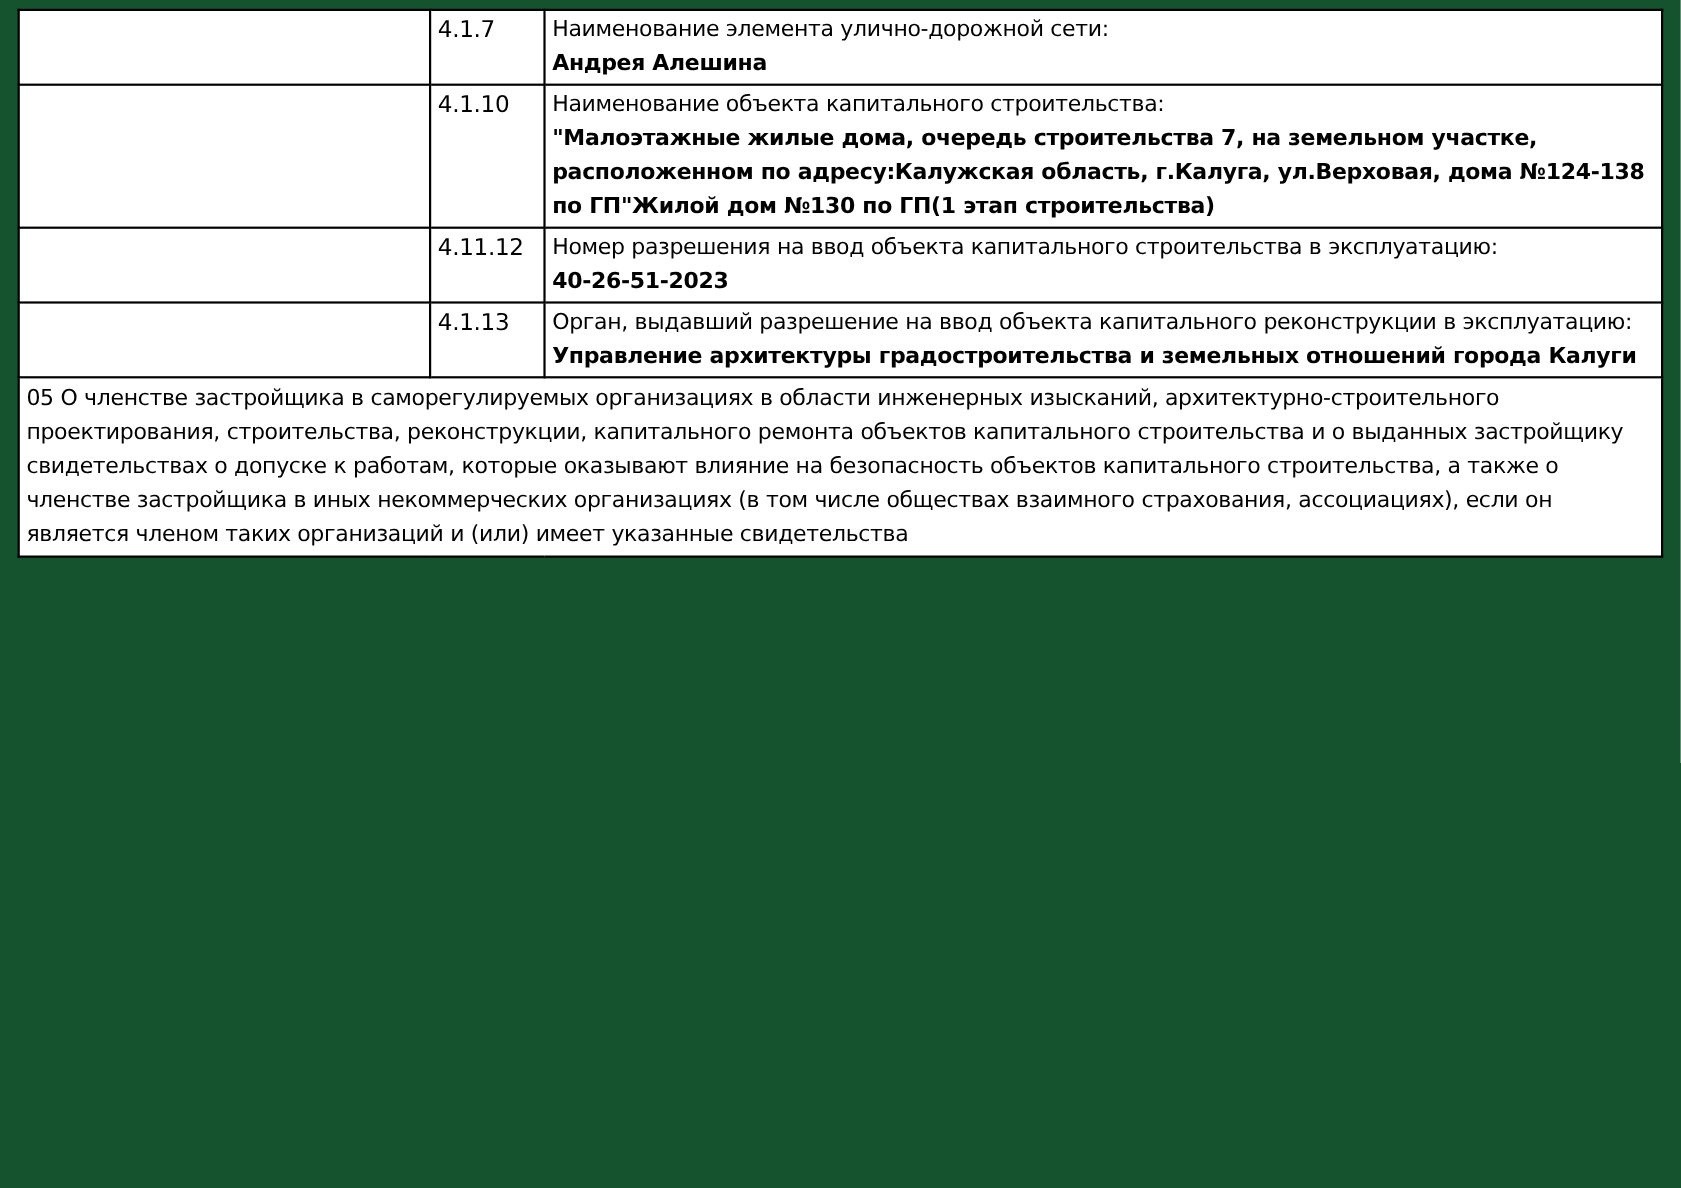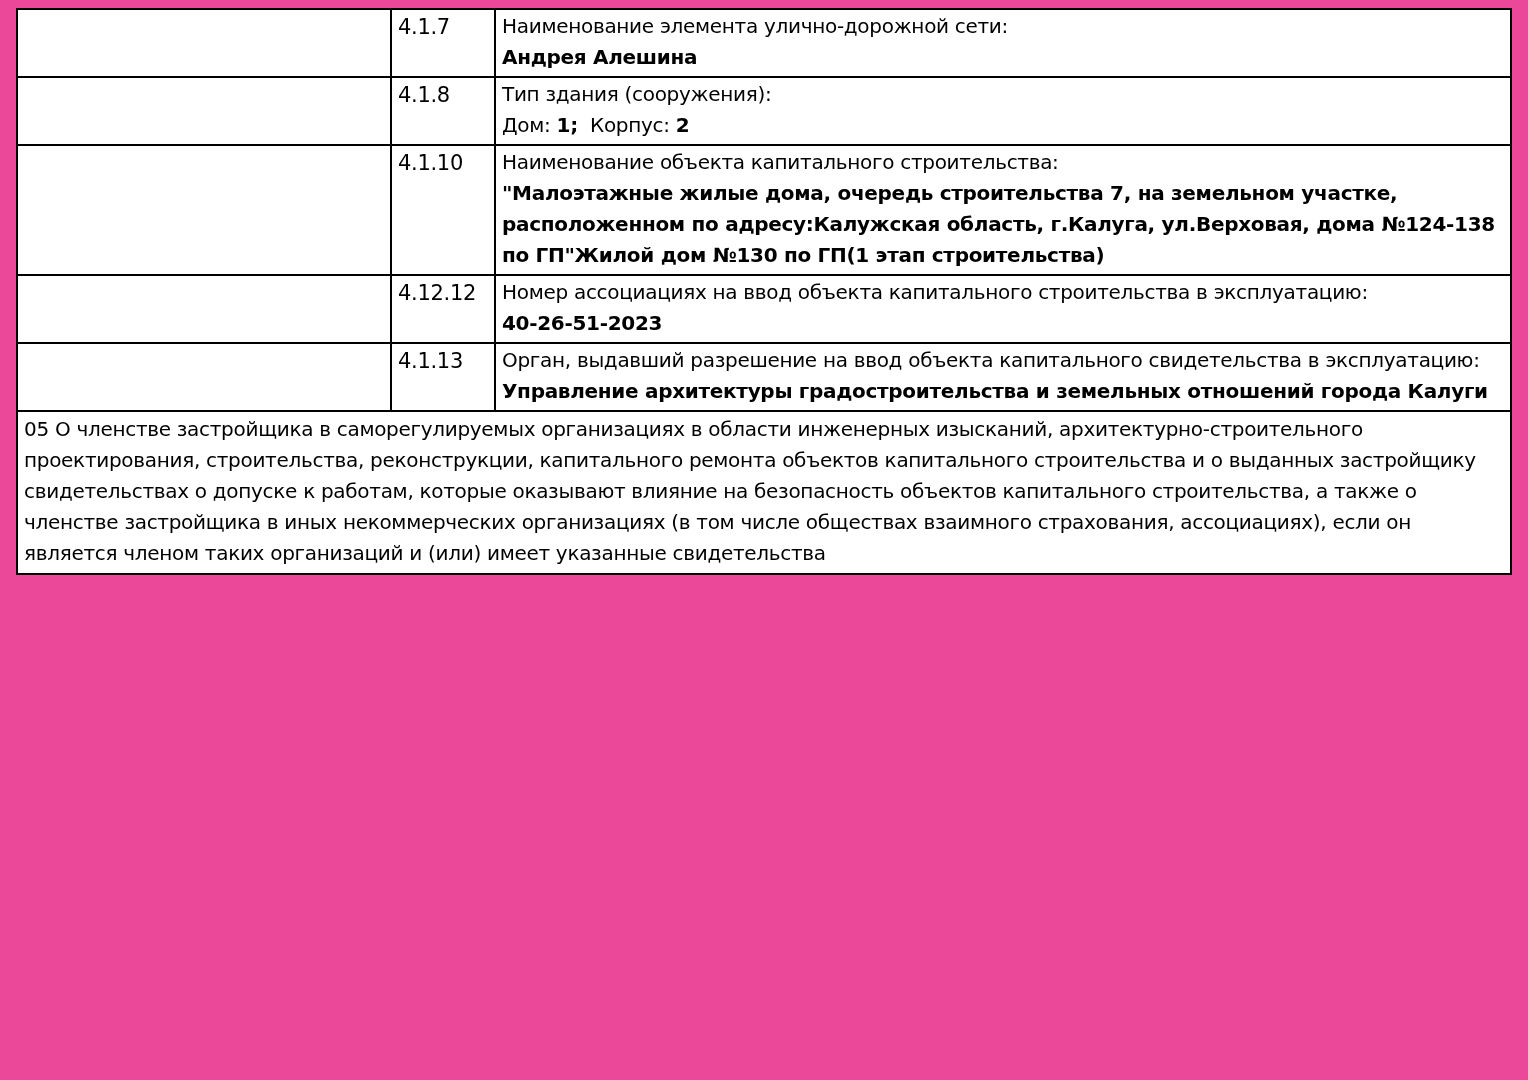--- a/index.html
+++ b/index.html
@@ -7,21 +7,21 @@
     width: 1528px;
     height: 1080px;
     background: #ffffff;
     font-family: "DejaVu Sans", "Liberation Sans", sans-serif;
     color: #000000;
   }
   .page {
     position: relative;
     width: 1528px;
     height: 1080px;
-    background: #ec4899;
+    background: #14532d;
   }
   table.decl {
     position: absolute;
     left: 16px;
     top: 8px;
     width: 1494px;
     border-collapse: collapse;
     table-layout: fixed;
     font-size: 20px;
     line-height: 31px;
@@ -73,54 +73,46 @@
 
       <tr class="h-66">
         <td class="cell-empty"></td>
         <td class="cell-num">4.1.7</td>
         <td class="cell-body">
           <span class="label">Наименование элемента улично-дорожной сети:</span><br>
           <span class="value">Андрея Алешина</span>
         </td>
       </tr>
 
-      <tr class="h-68">
-        <td class="cell-empty"></td>
-        <td class="cell-num">4.1.8</td>
-        <td class="cell-body">
-          <span class="label">Тип здания (сооружения):</span><br>
-          <span class="value"><span class="seg-n">Дом: </span><span class="seg-b">1;</span><span class="seg-n">  Корпус: </span><span class="seg-b">2</span></span>
-        </td>
-      </tr>
 
 
       <tr class="h-126">
         <td class="cell-empty"></td>
         <td class="cell-num">4.1.10</td>
         <td class="cell-body">
           <span class="label">Наименование объекта капитального строительства:</span><br>
           <span class="value">"Малоэтажные жилые дома, очередь строительства 7, на земельном участке, расположенном по адресу:Калужская область, г.Калуга, ул.Верховая, дома №124-138 по ГП"Жилой дом №130 по ГП(1 этап строительства)</span>
         </td>
       </tr>
 
 
       <tr class="h-66">
         <td class="cell-empty"></td>
-        <td class="cell-num">4.12.12</td>
+        <td class="cell-num">4.11.12</td>
         <td class="cell-body">
-          <span class="label">Номер ассоциациях на ввод объекта капитального строительства в эксплуатацию:</span><br>
+          <span class="label">Номер разрешения на ввод объекта капитального строительства в эксплуатацию:</span><br>
           <span class="value">40-26-51-2023</span>
         </td>
       </tr>
 
       <tr class="h-64">
         <td class="cell-empty"></td>
         <td class="cell-num">4.1.13</td>
         <td class="cell-body">
-          <span class="label">Орган, выдавший разрешение на ввод объекта капитального свидетельства в эксплуатацию:</span><br>
+          <span class="label">Орган, выдавший разрешение на ввод объекта капитального реконструкции в эксплуатацию:</span><br>
           <span class="value">Управление архитектуры градостроительства и земельных отношений города Калуги</span>
         </td>
       </tr>
 
       <tr class="h-157">
         <td class="cell-footer" colspan="3">05 О членстве застройщика в саморегулируемых организациях в области инженерных изысканий, архитектурно-строительного проектирования, строительства, реконструкции, капитального ремонта объектов капитального строительства и о выданных застройщику свидетельствах о допуске к работам, которые оказывают влияние на безопасность объектов капитального строительства, а также о членстве застройщика в иных некоммерческих организациях (в том числе обществах взаимного страхования, ассоциациях), если он является членом таких организаций и (или) имеет указанные свидетельства</td>
       </tr>
 
     </tbody>
   </table>

